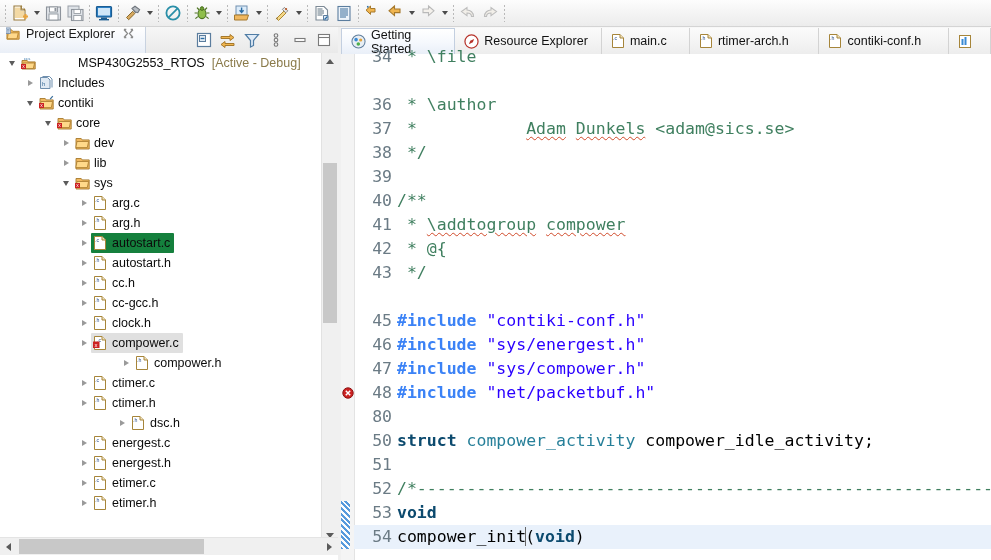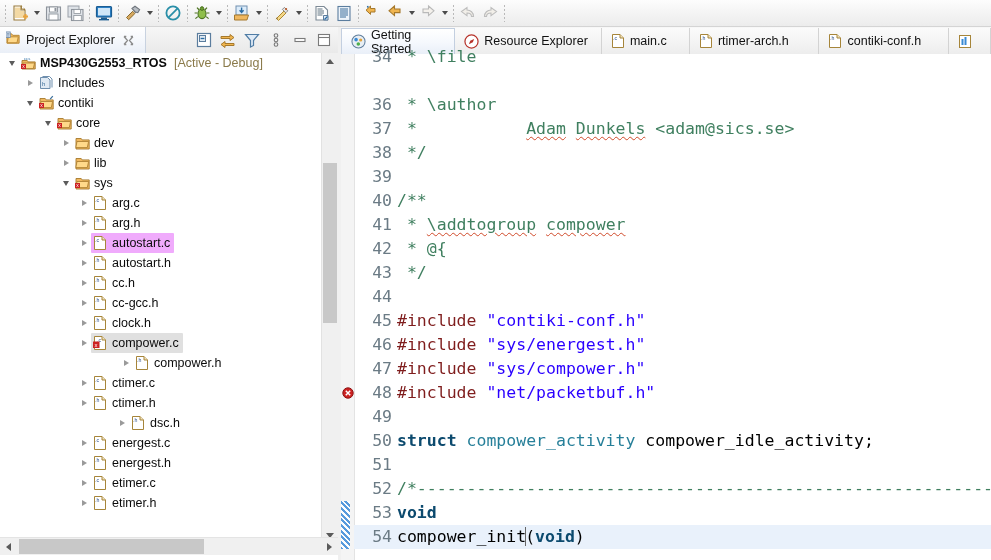--- a/index.html
+++ b/index.html
@@ -31,39 +31,39 @@
   .leftpanel{position:absolute;left:0;top:27px;width:338px;height:533px;background:#fff;}
   .viewtabbar{
     position:absolute;left:0;top:0;width:338px;height:26px;
     background:linear-gradient(to bottom,#f6f6f6,#e9e9e9);
     border-bottom:1px solid #cdcdcd;
   }
   .viewtab{
     position:absolute;left:0;top:0;height:26px;width:146px;
     background:linear-gradient(to bottom,#ffffff 0%,#f3f6fb 60%,#eaeff7 100%);
     border-right:1px solid #c8d2e0;
-    display:flex;align-items:center;padding-left:6px;box-sizing:border-box;
+    display:flex;align-items:flex-start;padding-left:6px;box-sizing:border-box;
   }
   .viewtab .vt-label{font-size:12.5px;color:#1a1a1a;margin-left:5px;}
   .vt-close{margin-left:7px;width:13px;height:13px;position:relative;}
   .viewtools{position:absolute;right:6px;top:0;height:26px;display:flex;align-items:center;gap:7px;}
   .vti{width:17px;height:17px;display:flex;align-items:center;justify-content:center;}
 
   .tree{position:absolute;left:0;top:26px;width:322px;height:490px;overflow:hidden;background:#fff;}
   .trow{height:20px;display:flex;align-items:center;white-space:nowrap;position:relative;}
   .trow .tw{display:inline-flex;align-items:center;height:20px;padding-right:4px;border-radius:1px;}
-  .trow.sel-focus .tw{background:#f0abfc;}
+  .trow.sel-focus .tw{background:#15803d;}
   .trow.sel-gray .tw{background:#e0e0e0;}
   .arrow{width:14px;height:20px;display:inline-flex;align-items:center;justify-content:center;flex:0 0 14px;}
   .arrow i{display:block;width:0;height:0;}
   .arrow.closed i{border-top:3.5px solid transparent;border-bottom:3.5px solid transparent;border-left:5px solid #9a9a9a;}
   .arrow.open i{border-left:3.5px solid transparent;border-right:3.5px solid transparent;border-top:5px solid #5c5c5c;}
   .ticon{width:18px;height:20px;display:inline-flex;align-items:center;justify-content:center;flex:0 0 18px;margin-right:3px;}
   .tlabel{font-size:12.5px;color:#0b0b0b;line-height:20px;}
-  .tlabel.bold{font-weight:bold;}
+  .tlabel.bold{font-weight:normal;margin-left:38px;}
   .tsuffix{font-size:12.5px;color:#8a7a4a;margin-left:7px;}
 
   
   .vscroll{position:absolute;right:0;top:26px;width:16px;height:490px;background:#f0f0f0;border-left:1px solid #e2e2e2;}
   .vscroll .sb-up,.vscroll .sb-dn{position:absolute;left:0;width:16px;height:16px;display:flex;align-items:center;justify-content:center;}
   .vscroll .sb-up{top:0;} .vscroll .sb-dn{bottom:0;}
   .vscroll .sb-thumb{position:absolute;left:1px;width:14px;top:110px;height:160px;background:#c8c8c8;}
   .chev{width:0;height:0;}
   .chev.up{border-left:4px solid transparent;border-right:4px solid transparent;border-bottom:5px solid #5a5a5a;}
   .chev.dn{border-left:4px solid transparent;border-right:4px solid transparent;border-top:5px solid #5a5a5a;}
@@ -97,21 +97,21 @@
       repeating-linear-gradient(45deg,#3b8ad8 0 2px,#ffffff 2px 4px);
     opacity:.85;}
   .codeline{position:absolute;left:0;width:650px;height:24px;display:flex;align-items:center;}
   .ln{position:absolute;left:13px;width:38px;text-align:right;color:#6b7b85;font-size:16.5px;
       font-family:"DejaVu Sans Mono", monospace;line-height:24px;}
   .ltext{position:absolute;left:56px;white-space:pre;line-height:24px;font-size:16.5px;
       font-family:"DejaVu Sans Mono", monospace;}
   .hl-line{position:absolute;left:13px;width:637px;height:24px;background:#e9f1fb;}
   .errmark{position:absolute;left:0px;width:13px;height:24px;display:flex;align-items:center;justify-content:center;}
   .cm{color:#3f7f5f;}      
-  .pp{color:#7f1d1d;font-weight:normal;}
+  .pp{color:#3b82f6;font-weight:bold;}
   .str{color:#2a00ff;}     
   .kw{color:#0c4a6e;font-weight:bold;} 
   .ty{color:#267f99;}
   .pl{color:#000000;}
   .squig{
     text-decoration-line:underline;
     text-decoration-style:wavy;
     text-decoration-color:#d04a2a;
     text-decoration-thickness:1px;
     text-underline-offset:2px;
@@ -804,24 +804,20 @@
           <span class="ltext"><span class="cm"> * </span><span class="cm squig">\addtogroup</span><span class="cm"> </span><span class="cm squig">compower</span></span>
         </div>
         <div class="codeline" style="top:183px">
           <span class="ln">42</span>
           <span class="ltext"><span class="cm"> * @{</span></span>
         </div>
         <div class="codeline" style="top:207px">
           <span class="ln">43</span>
           <span class="ltext"><span class="cm"> */</span></span>
         </div>
-        <div class="codeline" style="top:231px">
-          <span class="ln">44</span>
-          <span class="ltext"></span>
-        </div>
         <div class="codeline" style="top:255px">
           <span class="ln">45</span>
           <span class="ltext"><span class="pp">#include</span><span class="pl"> </span><span class="str">"contiki-conf.h"</span></span>
         </div>
         <div class="codeline" style="top:279px">
           <span class="ln">46</span>
           <span class="ltext"><span class="pp">#include</span><span class="pl"> </span><span class="str">"sys/energest.h"</span></span>
         </div>
         <div class="codeline" style="top:303px">
           <span class="ln">47</span>
@@ -831,21 +827,21 @@
           <span class="errmark">
             <svg width="12" height="12" viewBox="0 0 12 12">
               <circle cx="6" cy="6" r="5.2" fill="#cc2222" stroke="#8d1414" stroke-width="1"></circle>
               <path d="M3.8 3.8l4.4 4.4M8.2 3.8L3.8 8.2" stroke="#fff" stroke-width="1.5"></path>
             </svg>
           </span>
           <span class="ln">48</span>
           <span class="ltext"><span class="pp">#include</span><span class="pl"> </span><span class="str">"net/packetbuf.h"</span></span>
         </div>
         <div class="codeline" style="top:351px">
-          <span class="ln">49</span>
+          <span class="ln">80</span>
           <span class="ltext"></span>
         </div>
         <div class="codeline" style="top:375px">
           <span class="ln">50</span>
           <span class="ltext"><span class="kw">struct</span><span class="pl"> </span><span class="ty">compower_activity</span><span class="pl"> compower_idle_activity;</span></span>
         </div>
         <div class="codeline" style="top:399px">
           <span class="ln">51</span>
           <span class="ltext"></span>
         </div>

